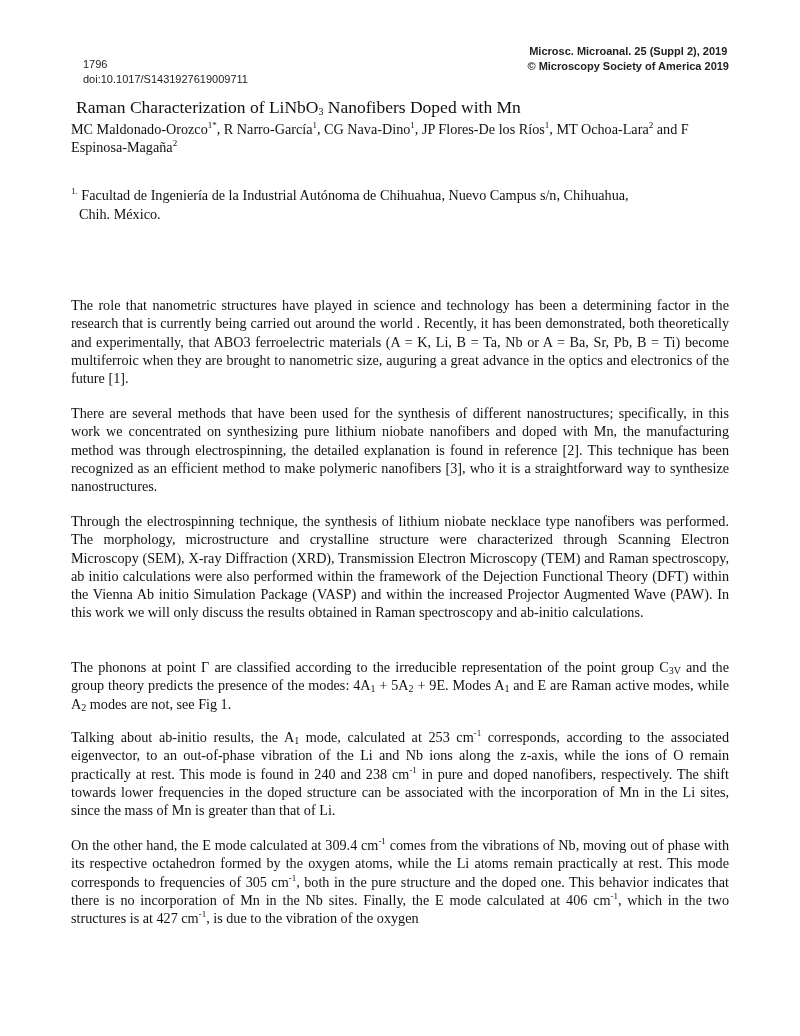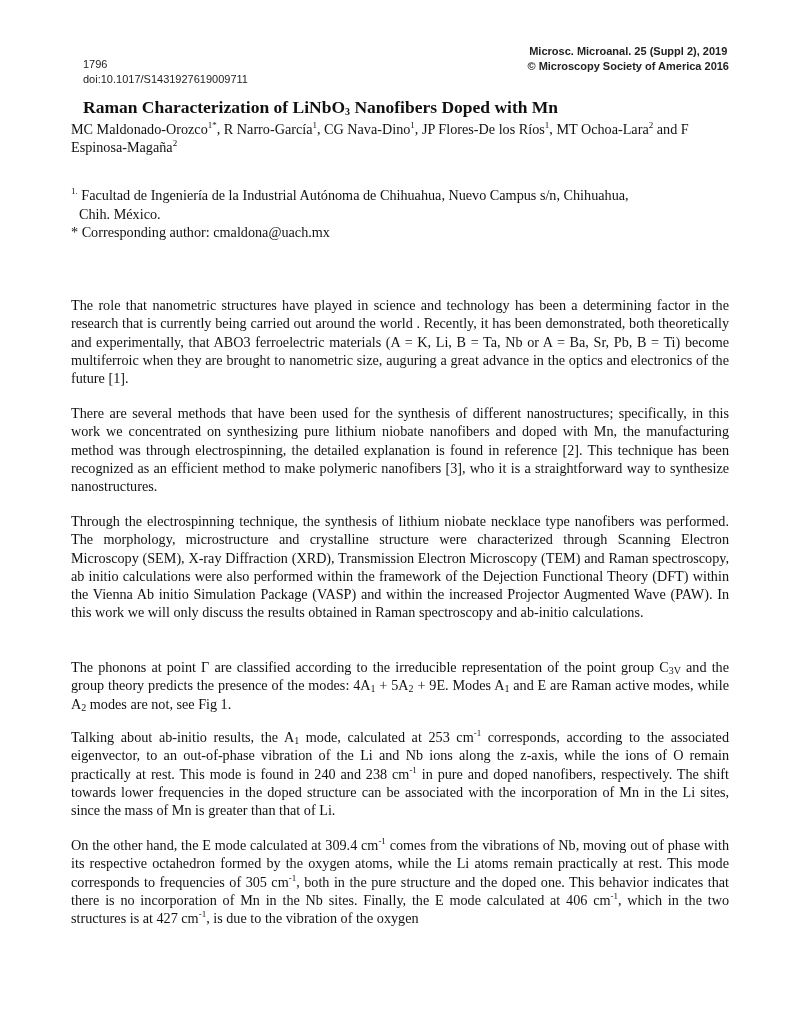--- a/index.html
+++ b/index.html
@@ -2,21 +2,21 @@
 <html><head>
   <meta charset="utf-8">
   <style>
     html, body { margin: 0; padding: 0; background: #ffffff; }
     body { width: 800px; height: 1036px; position: relative; overflow: hidden; color: #111; }
     .page { position: absolute; left: 71px; top: 0; width: 658px; }
     .hdr { font-family: "Liberation Sans", sans-serif; font-size: 11px; line-height: 15px; color: #222; position: absolute; top: 44px; width: 658px; }
     .hdr .l { position: absolute; left: 0; top: 13px; margin-left: 12px; }
     .hdr .r { position: absolute; right: 0; top: 0; text-align: center; font-weight: bold; }
     .serif { font-family: "Liberation Serif", serif; }
-    .title { position: absolute; top: 96px; left: 12px; font-size: 17.5px; font-weight: bold; line-height: 22px; white-space: nowrap; }
+    .title { position: absolute; top: 96px; left: 5px; font-size: 17.5px; font-weight: normal; line-height: 22px; white-space: nowrap; }
     .authors { position: absolute; top: 120px; left: 0; width: 658px; font-size: 14.2px; line-height: 18px; }
     .affil { position: absolute; top: 186px; left: 0; width: 658px; font-size: 14.2px; line-height: 18.5px; }
     .affil .item { display: block; }
     .affil .cont { display: block; padding-left: 8px; }
     .body-p { position: absolute; left: 0; width: 658px; font-size: 14.2px; line-height: 18.3px; text-align: justify; }
     sup { font-size: 9px; line-height: 0; vertical-align: 6px; }
     sub { font-size: 10px; line-height: 0; vertical-align: -2px; }
     .affnum { font-size: 9px; vertical-align: 6px; line-height: 0; }
   </style>
 </head>
@@ -24,32 +24,31 @@
 
 <div class="page">
 
   <div class="hdr">
     <div class="l">
       <div>1796</div>
       <div>doi:10.1017/S1431927619009711</div>
     </div>
     <div class="r">
       <div>Microsc. Microanal. 25 (Suppl 2), 2019</div>
-      <div>© Microscopy Society of America 2016</div>
+      <div>© Microscopy Society of America 2019</div>
     </div>
   </div>
 
   <div class="title serif"><span>Raman Characterization of LiNbO</span><sub>3</sub><span> Nanofibers Doped with Mn</span></div>
 
   <div class="authors serif" id="authors"><span>MC Maldonado-Orozco</span><sup>1*</sup><span>, </span><span>R Narro-García</span><sup>1</sup><span>, </span><span>CG Nava-Dino</span><sup>1</sup><span>, </span><span>JP Flores-De los Ríos</span><sup>1</sup><span>, </span><span>MT Ochoa-Lara</span><sup>2</sup><span> and </span><span>F Espinosa-Magaña</span><sup>2</sup></div>
 
   <div class="affil serif">
     <span class="item"><span class="affnum">1.</span><span> Facultad de Ingeniería de la Industrial Autónoma de Chihuahua, Nuevo Campus s/n, Chihuahua,</span></span>
     <span class="cont">Chih. México.</span>
-    <span class="item">* Corresponding author: cmaldona@uach.mx</span>
   </div>
 
   <div id="body">
       <div class="body-p serif" style="top: 296px;"><span>The role that nanometric structures have played in science and technology has been a determining factor in the research that is currently being carried out around the world .  Recently, it has been demonstrated, both theoretically and experimentally, that ABO3 ferroelectric materials (A = K, Li, B = Ta, Nb or A = Ba, Sr, Pb, B = Ti) become multiferroic when they are brought to nanometric size, auguring a great advance in the optics and electronics of the future [1].</span></div>
       <div class="body-p serif" style="top: 404px;"><span>There are several methods that have been used for the synthesis of different nanostructures; specifically, in this work we concentrated on synthesizing pure lithium niobate nanofibers and doped with Mn, the manufacturing method was through electrospinning, the detailed explanation is found in reference [2]. This technique has been recognized as an efficient method to make polymeric nanofibers [3], who it is a straightforward way to synthesize nanostructures.</span></div>
       <div class="body-p serif" style="top: 512px;"><span>Through the electrospinning technique, the synthesis of lithium niobate necklace type nanofibers was performed. The morphology, microstructure and crystalline structure were characterized through Scanning Electron Microscopy (SEM), X-ray Diffraction (XRD), Transmission Electron Microscopy (TEM) and Raman spectroscopy, ab initio calculations were also performed within the framework of the Dejection Functional  Theory (DFT) within the Vienna Ab initio Simulation Package (VASP) and within the  increased Projector Augmented Wave (PAW). In this work we will only discuss the results obtained in Raman spectroscopy and ab-initio calculations.</span></div>
       <div class="body-p serif" style="top: 658px;"><span>The phonons at point Γ are classified according to the irreducible representation of the point group C</span><sub>3V</sub><span> and the group theory predicts the presence of the modes: 4A</span><sub>1</sub><span> + 5A</span><sub>2</sub><span> + 9E. Modes A</span><sub>1</sub><span> and E are Raman active modes, while A</span><sub>2</sub><span> modes are not, see Fig 1.</span></div>
       <div class="body-p serif" style="top: 728px;"><span>Talking about ab-initio results, the A</span><sub>1</sub><span> mode, calculated at 253 cm</span><sup>-1</sup><span> corresponds, according to the associated eigenvector, to an out-of-phase vibration of the Li and Nb ions along the z-axis, while the ions of O remain practically at rest. This mode is found in 240 and 238 cm</span><sup>-1</sup><span> in pure and doped nanofibers, respectively. The shift towards lower frequencies in the doped structure can be associated with the incorporation of Mn in the Li sites, since the mass of Mn is greater than that of Li.</span></div>
       <div class="body-p serif" style="top: 836px;"><span>On the other hand, the E mode calculated at 309.4 cm</span><sup>-1</sup><span> comes from the vibrations of Nb, moving out of phase with its respective octahedron formed by the oxygen atoms, while the Li atoms remain practically at rest. This mode corresponds to frequencies of 305 cm</span><sup>-1</sup><span>, both in the pure structure and the doped one. This behavior indicates that there is no incorporation of Mn in the Nb sites. Finally, the E mode calculated at 406 cm</span><sup>-1</sup><span>, which in the two structures is at 427 cm</span><sup>-1</sup><span>, is due to the vibration of the oxygen</span></div>
     </div>

